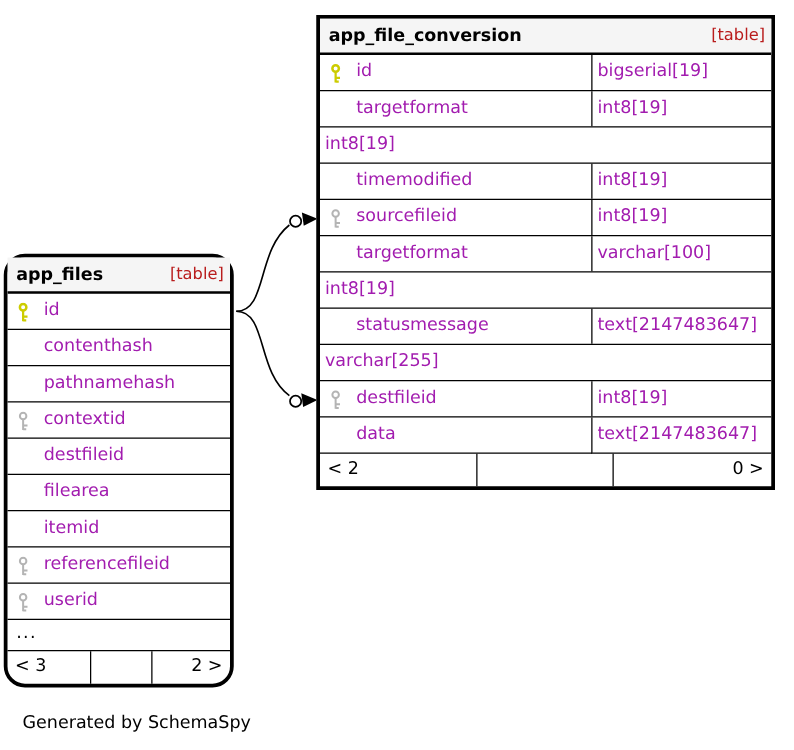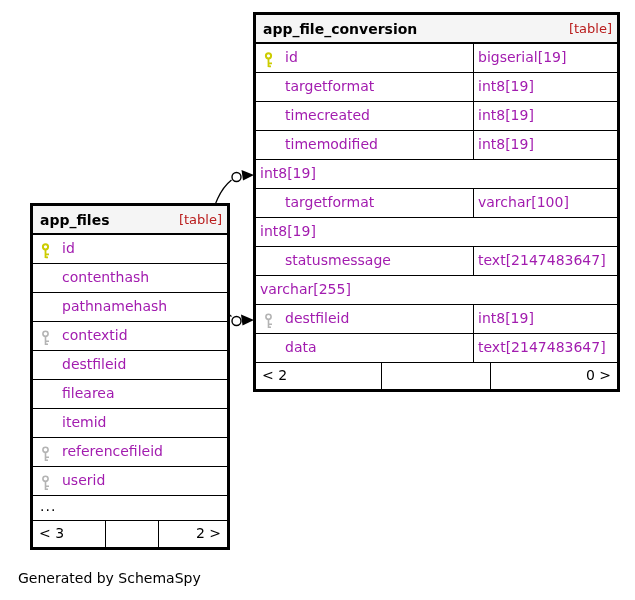--- a/index.html
+++ b/index.html
@@ -33,21 +33,21 @@
   .ft-mid{border-right:1px solid #000;}
   .ft-right{text-align:right;padding-right:6px;}
   .tbl-conv .ft-left{flex:0 0 35%;}
   .tbl-conv .ft-mid{flex:0 0 30%;}
   .tbl-conv .ft-right{flex:1;}
   .tbl-files .ft-left{flex:0 0 37.5%;}
   .tbl-files .ft-mid{flex:0 0 27.5%;}
   .tbl-files .ft-right{flex:1;}
 
   .tbl-conv{left:253px;top:12px;width:367px;}
-  .tbl-files{left:30px;top:203px;width:200px;}
+  .tbl-files{left:3px;top:203px;width:184px;border-radius:17px;}
 
   .generated-by{position:absolute;left:18px;top:570px;font-size:14px;color:#000;}
 </style>
 </head>
 <body>
 
 <svg class="connector-layer" width="635" height="600" viewBox="0 0 635 600">
   <g fill="none" stroke="#000" stroke-width="1.3">
     <path d="M189 249 C214 249 205 201 231.5 180"></path>
     <path d="M189 249 C214 249 205 297 231.5 316.5"></path>
@@ -76,34 +76,38 @@
   </div>
 
   <div class="row">
     <div class="cell-name">
       <span>targetformat</span>
     </div>
     <div class="cell-type">int8[19]</div>
   </div>
 
   <div class="row">
-    <div class="cell-name">
-      <span>timecreated</span>
-    </div>
     <div class="cell-type">int8[19]</div>
   </div>
 
   <div class="row">
     <div class="cell-name">
       <span>timemodified</span>
     </div>
     <div class="cell-type">int8[19]</div>
   </div>
 
   <div class="row">
+    <div class="cell-name">
+      <span class="key-icon"><svg width="9" height="16" viewBox="0 0 9 16">
+            <circle cx="4.5" cy="3.8" r="2.6" fill="none" stroke="#b4b4b4" stroke-width="1.6"></circle>
+            <path d="M4.5 6.4 L4.5 15 M4.5 11.3 L8 11.3 M4.5 14.3 L7 14.3" stroke="#b4b4b4" stroke-width="1.6" fill="none"></path>
+          </svg></span>
+      <span>sourcefileid</span>
+    </div>
     <div class="cell-type">int8[19]</div>
   </div>
 
   <div class="row">
     <div class="cell-name">
       <span>targetformat</span>
     </div>
     <div class="cell-type">varchar[100]</div>
   </div>
 

